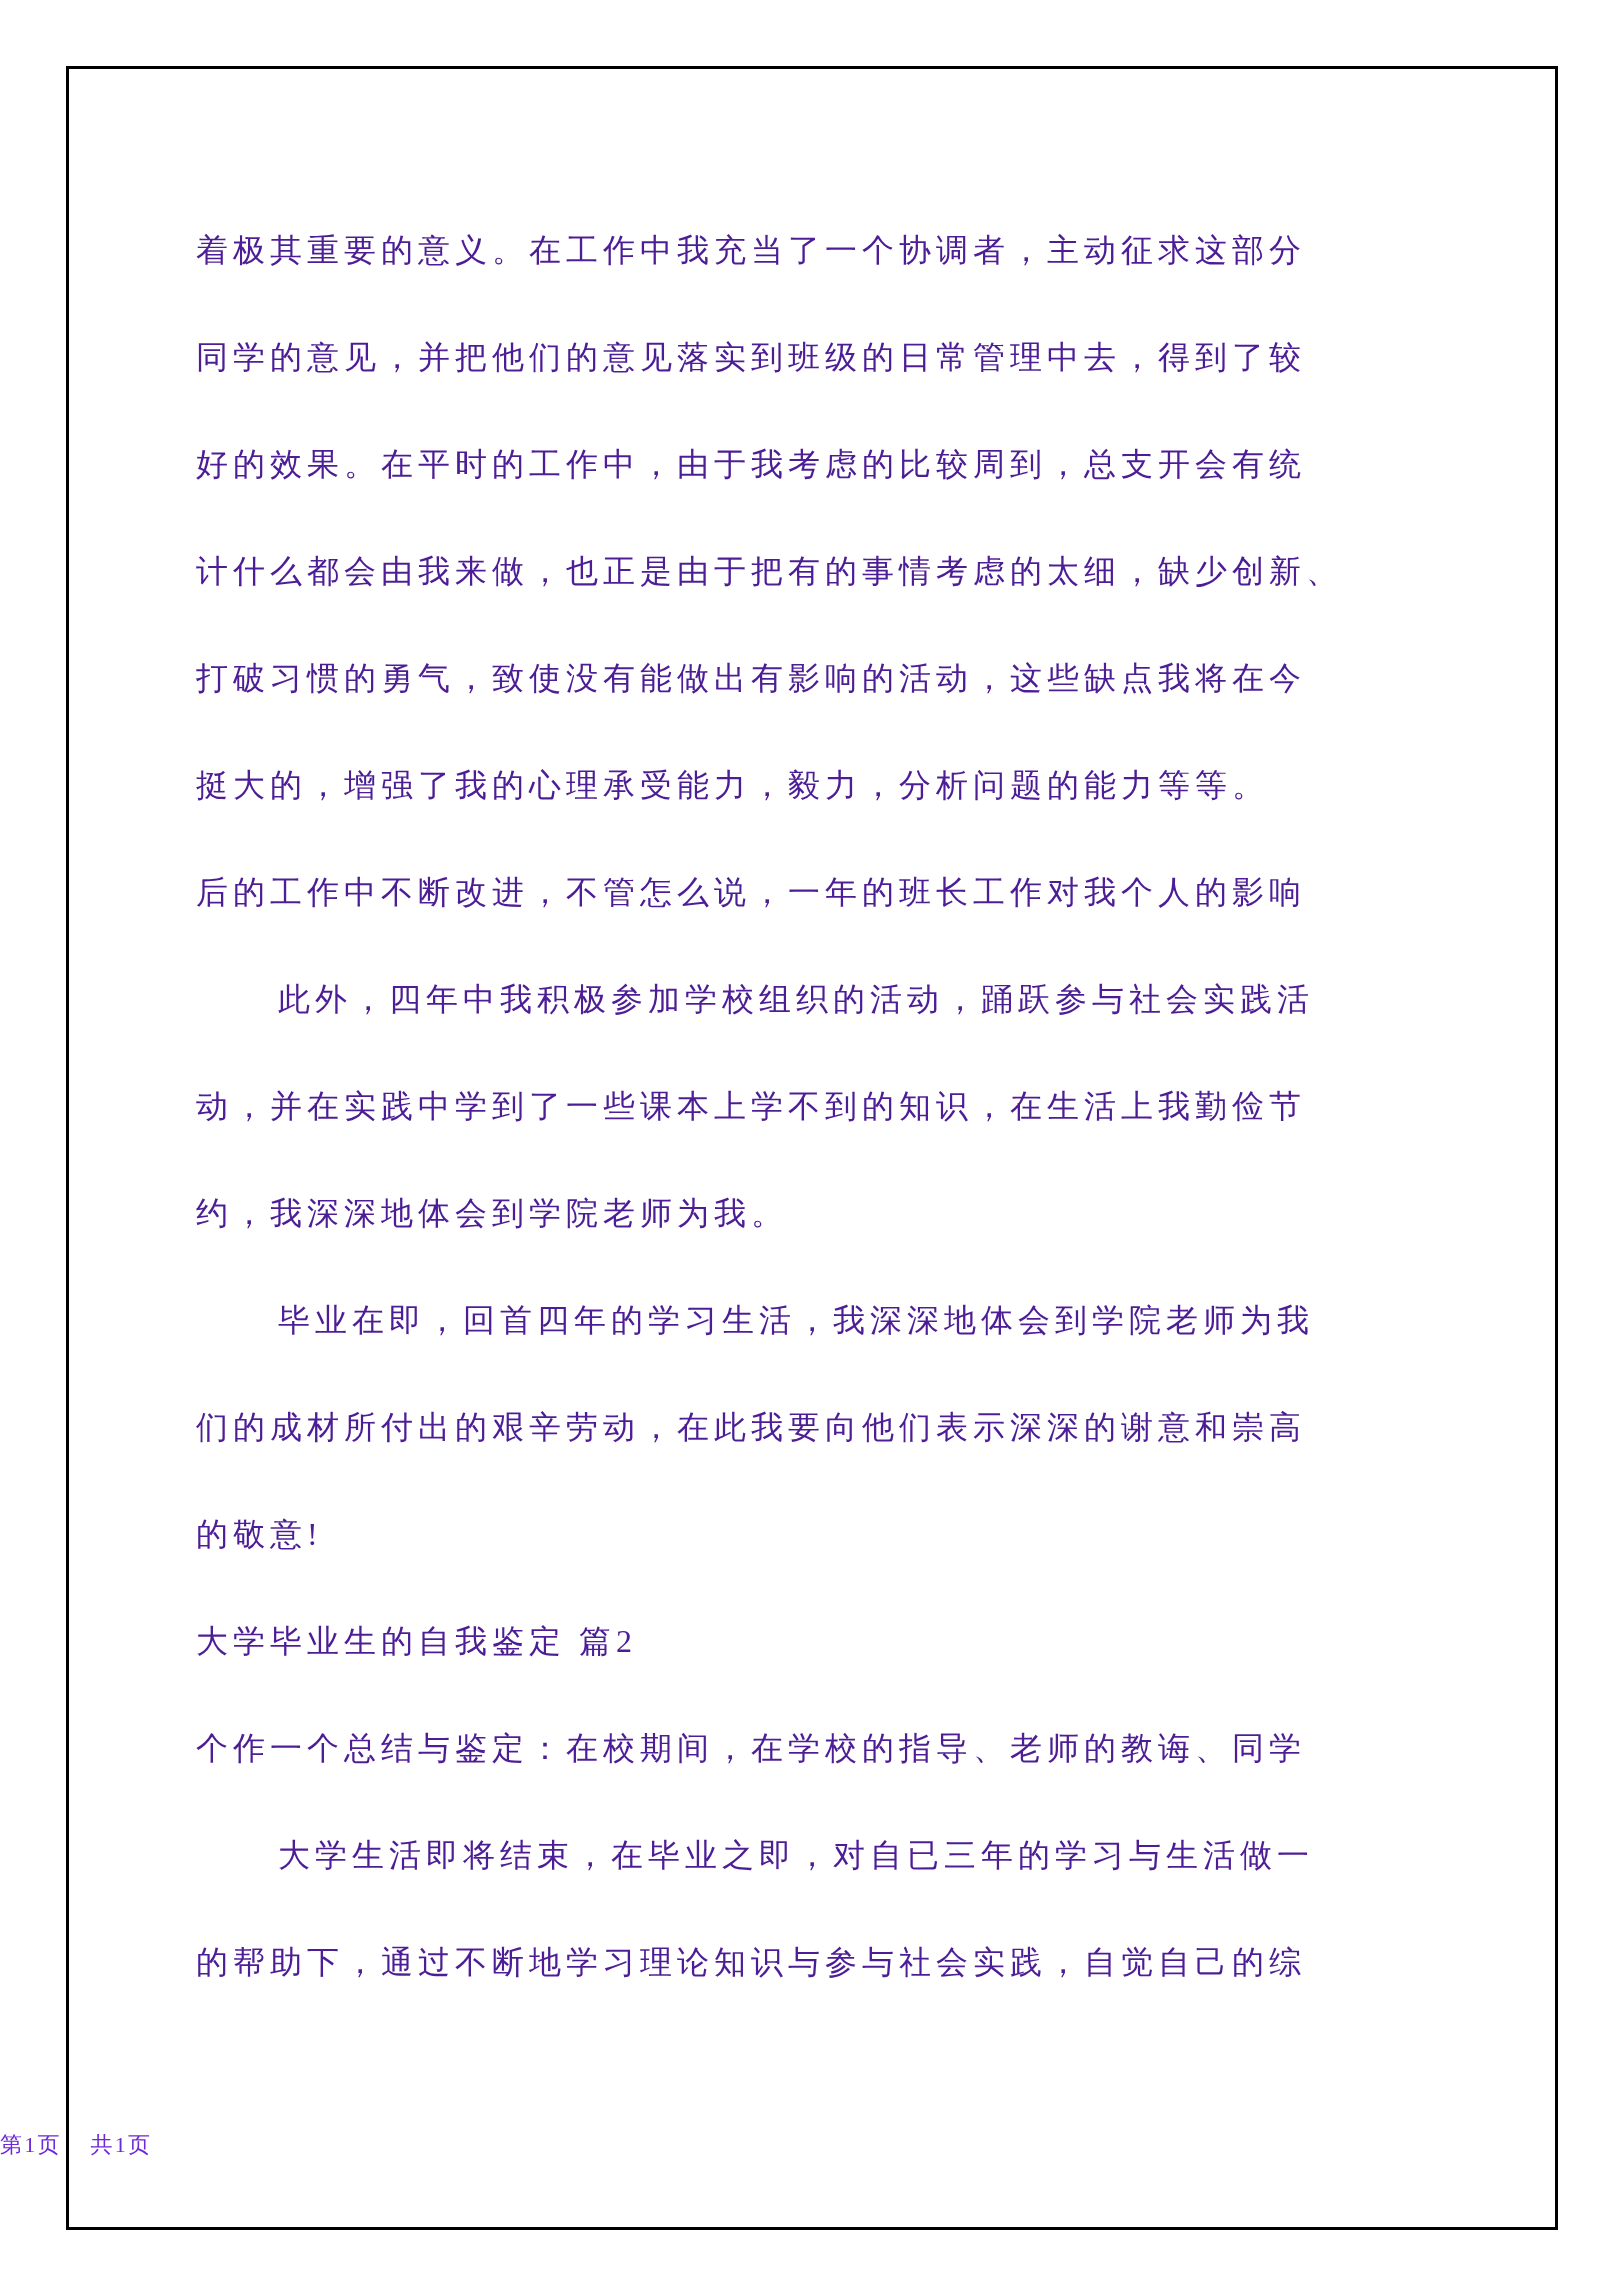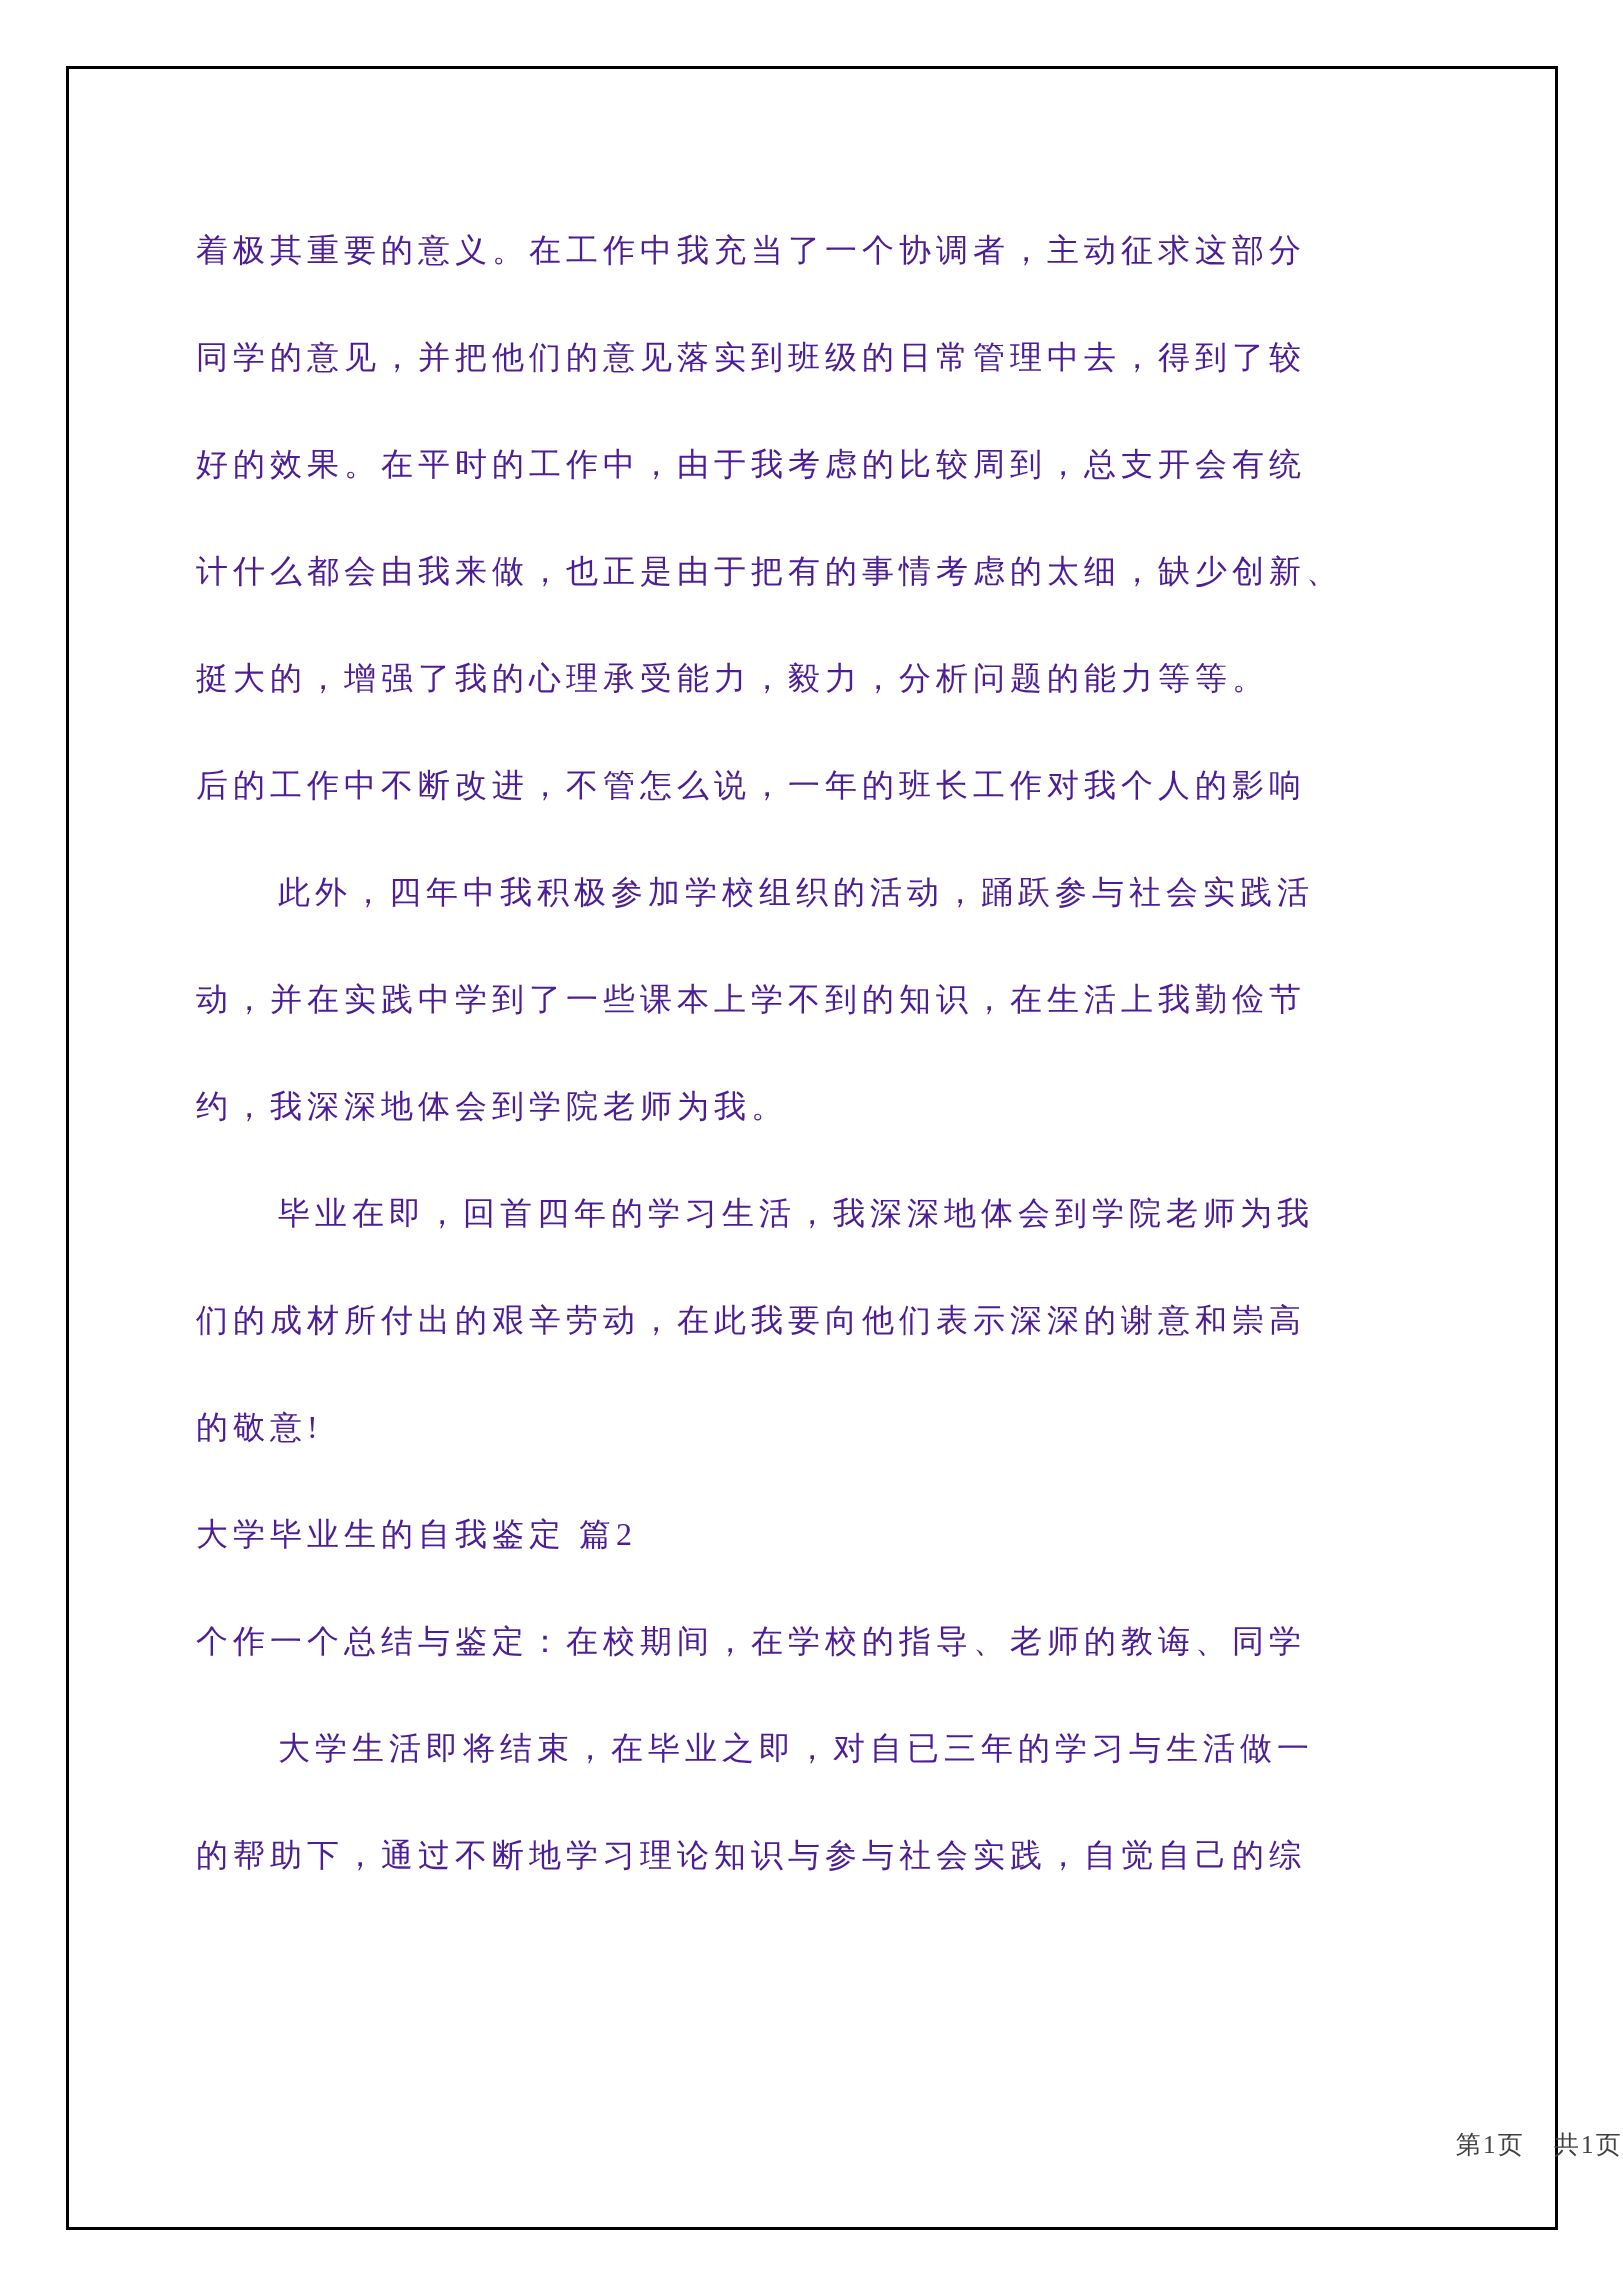--- a/index.html
+++ b/index.html
@@ -43,40 +43,41 @@
     padding-left: 82px;
     font-family: Liberation Serif, serif;
   }
   .footer {
     position: absolute;
     left: 0;
     top: 2128px;
     width: 1623px;
     height: 34px;
     line-height: 34px;
-    text-align: right;
-    font-size: 25px;
+    text-align: left;
+    font-size: 22px;
     letter-spacing: 2.2px;
-    color: #404040;
+    color: #6d28d9;
   }
   .footer .gap {
     display: inline-block;
     width: 29px;
   }
 </style>
 </head>
 <body>
 
 <div class="page-border"></div>
 
 <div class="content">
   <div class="line">着极其重要的意义。在工作中我充当了一个协调者，主动征求这部分</div>
   <div class="line">同学的意见，并把他们的意见落实到班级的日常管理中去，得到了较</div>
   <div class="line">好的效果。在平时的工作中，由于我考虑的比较周到，总支开会有统</div>
   <div class="line">计什么都会由我来做，也正是由于把有的事情考虑的太细，缺少创新、</div>
+  <div class="line">打破习惯的勇气，致使没有能做出有影响的活动，这些缺点我将在今</div>
   <div class="line">挺大的，增强了我的心理承受能力，毅力，分析问题的能力等等。</div>
   <div class="line">后的工作中不断改进，不管怎么说，一年的班长工作对我个人的影响</div>
   <div class="line indent">此外，四年中我积极参加学校组织的活动，踊跃参与社会实践活</div>
   <div class="line">动，并在实践中学到了一些课本上学不到的知识，在生活上我勤俭节</div>
   <div class="line">约，我深深地体会到学院老师为我。</div>
   <div class="line indent">毕业在即，回首四年的学习生活，我深深地体会到学院老师为我</div>
   <div class="line">们的成材所付出的艰辛劳动，在此我要向他们表示深深的谢意和崇高</div>
   <div class="line">的敬意!</div>
   <div class="line">大学毕业生的自我鉴定 篇2</div>
   <div class="line">个作一个总结与鉴定：在校期间，在学校的指导、老师的教诲、同学</div>

